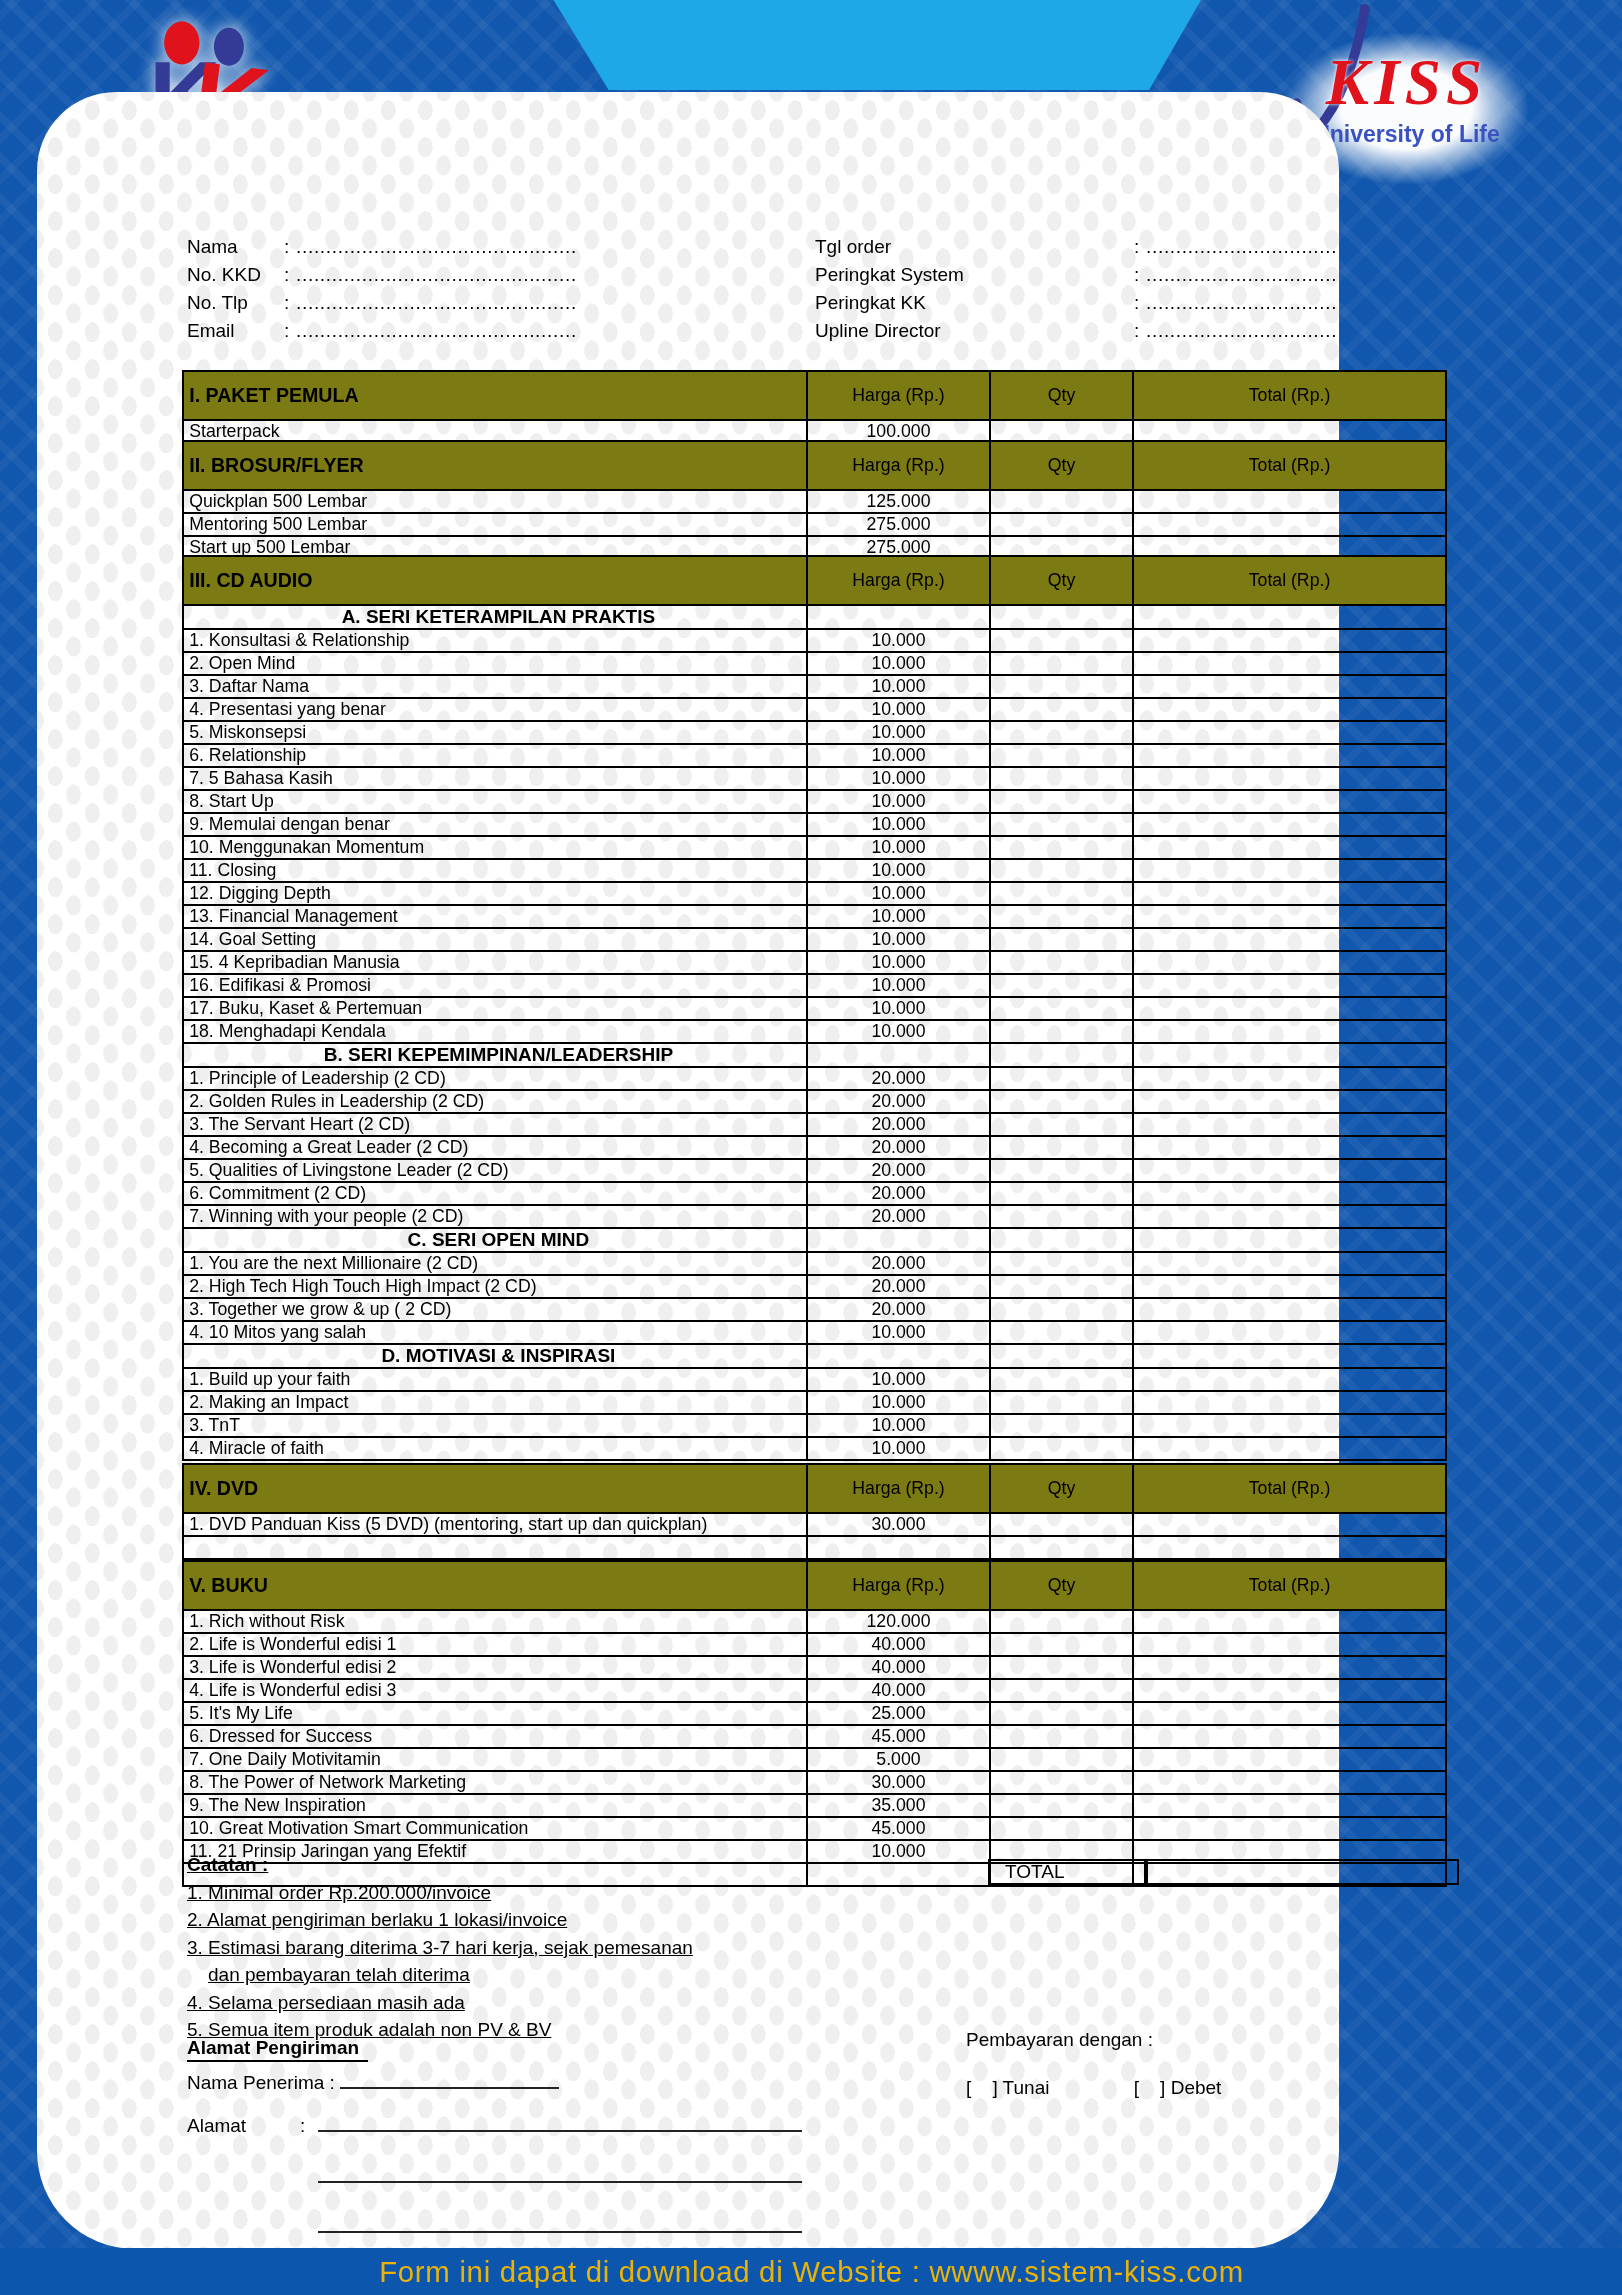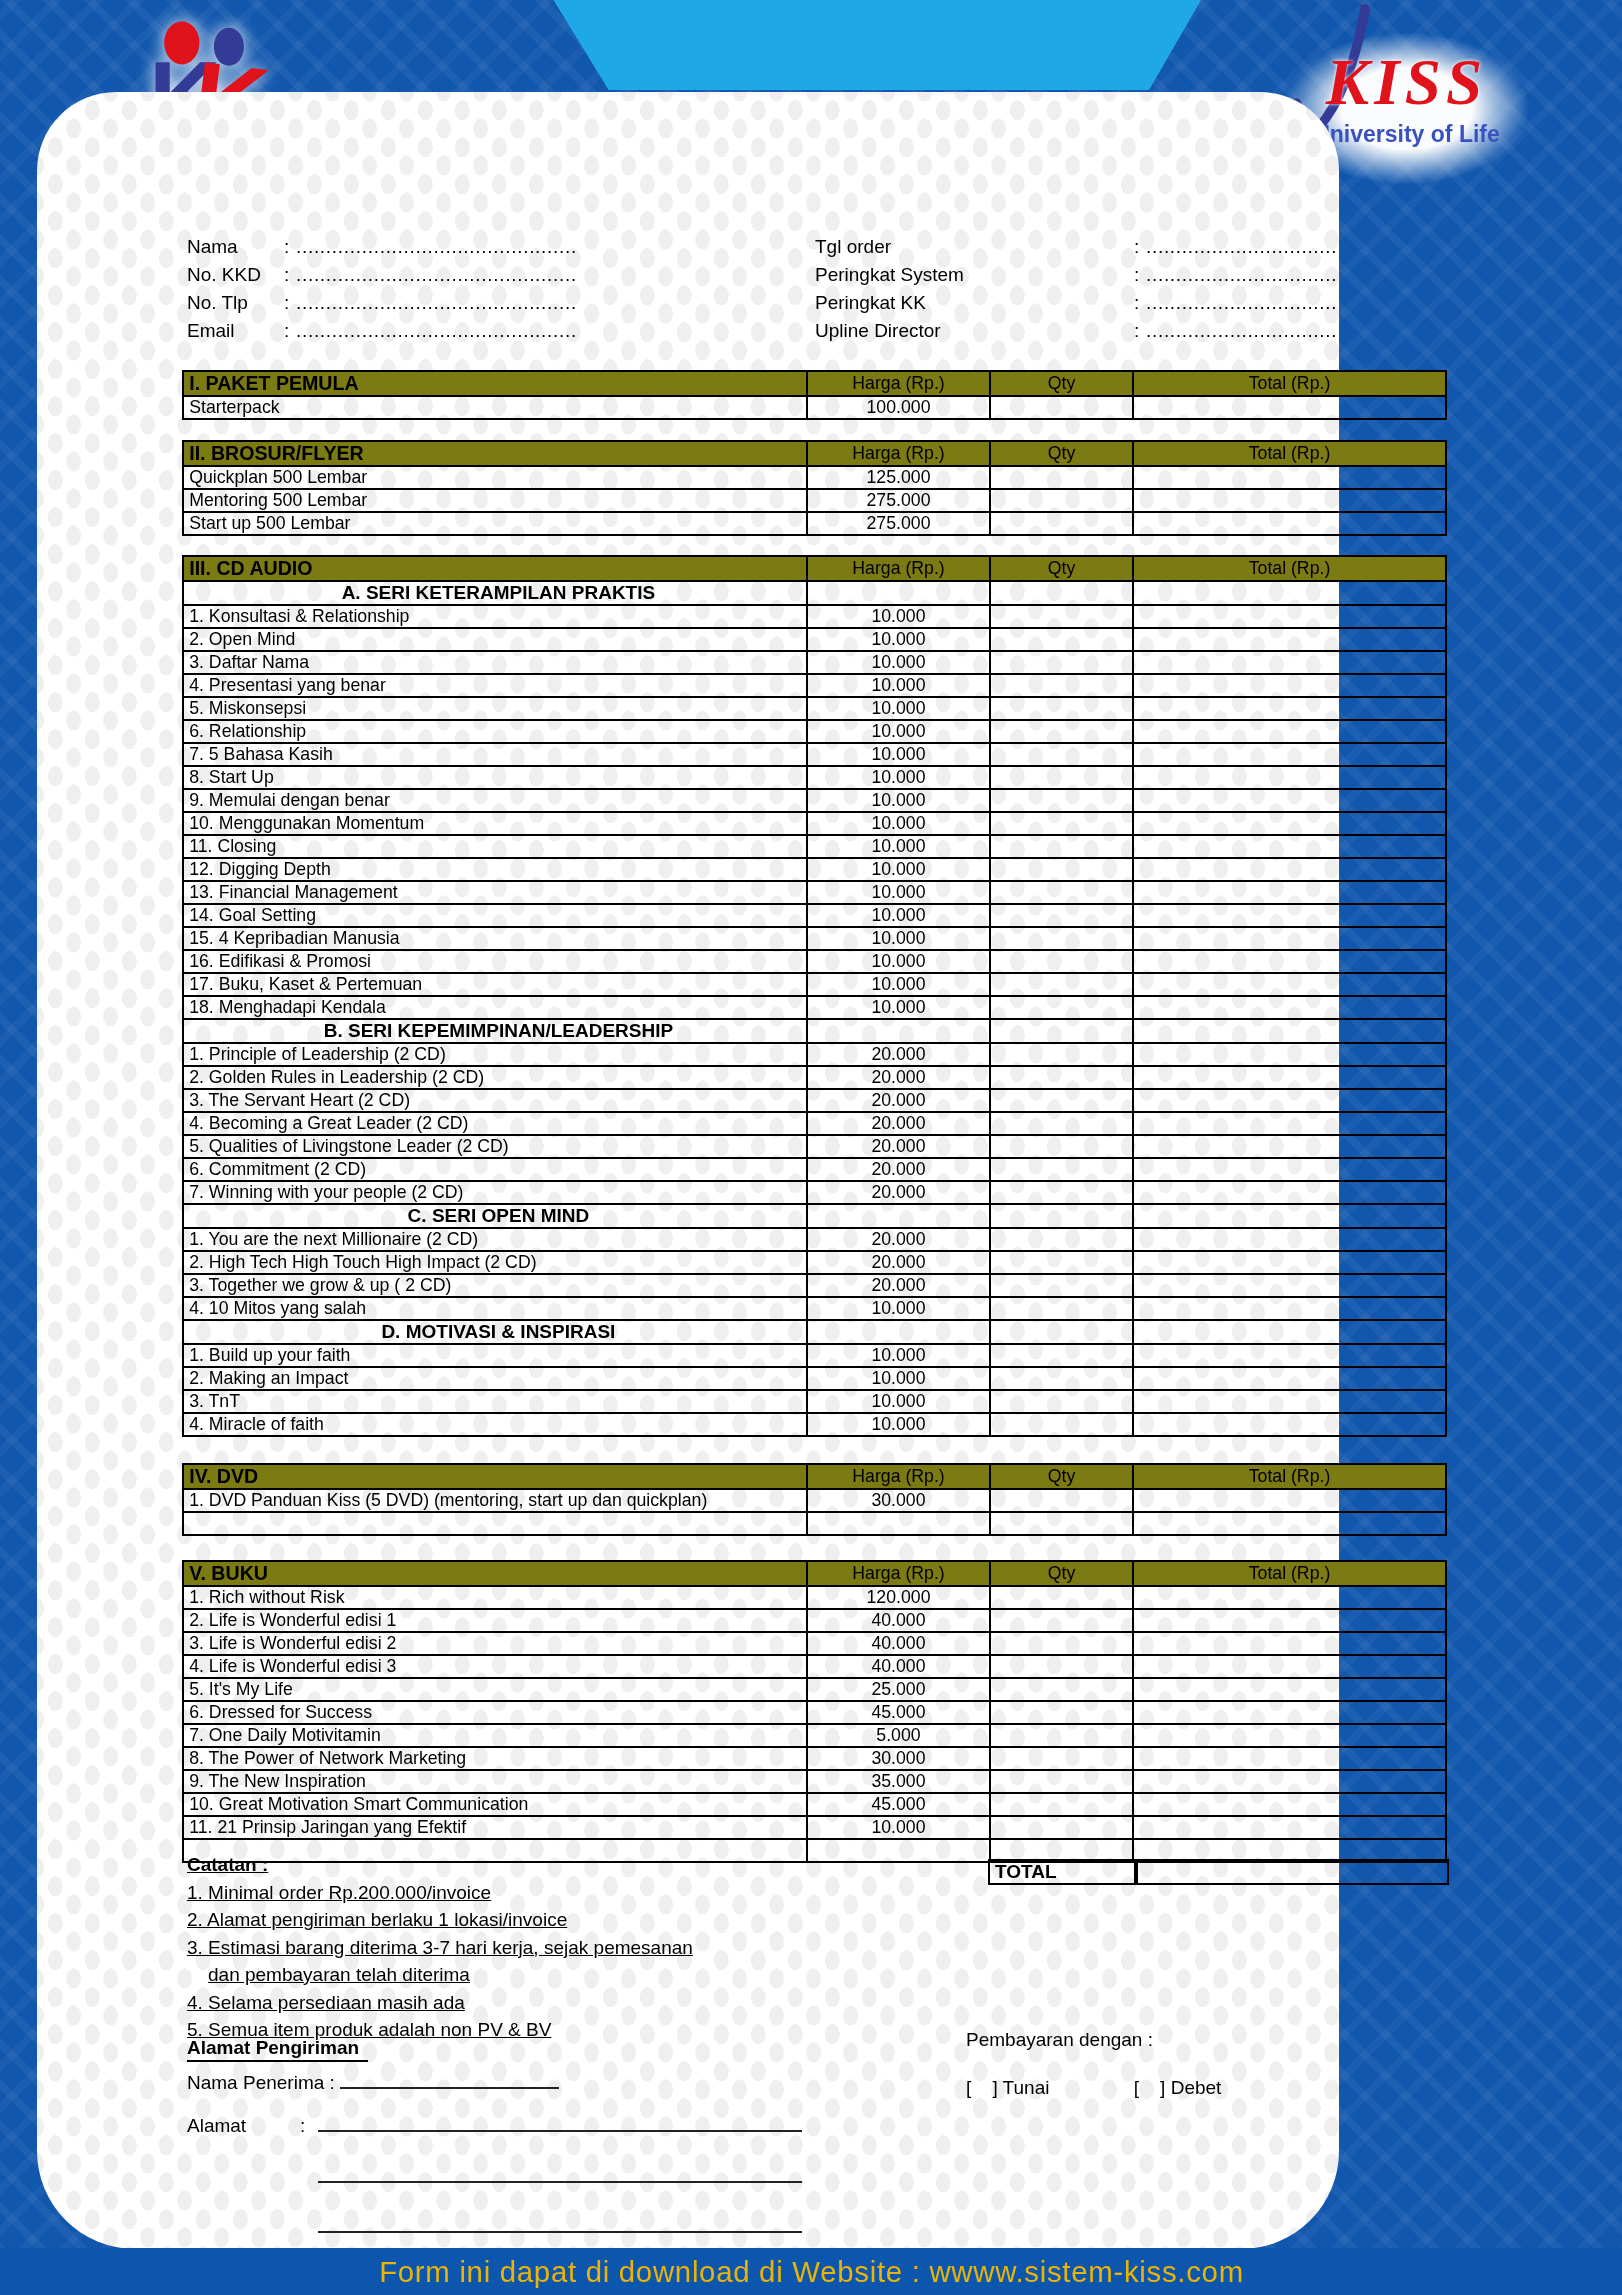--- a/index.html
+++ b/index.html
@@ -41,29 +41,29 @@
   .info-label{display:inline-block;white-space:pre;}
   .info-left .info-label{width:97px;}
   .info-right .info-label{width:319px;}
   .info-value{white-space:pre;letter-spacing:0.7px;}
   
   table.order{position:absolute;left:145px;border-collapse:collapse;table-layout:fixed;width:1263px;
         background:transparent;}
   table.order col.c1{width:624px;} table.order col.c2{width:183px;}
   table.order col.c3{width:143px;} table.order col.c4{width:313px;}
   table.order th,table.order td{border:2px solid #000;height:21px;padding:0 5.2px;overflow:hidden;}
-  table.order th{background:#7c7a12;font-weight:normal;font-size:17.7px;text-align:center;padding:0;}
+  table.order th{background:#7c7a12;font-weight:normal;font-size:17.7px;text-align:center;padding:12px;}
   table.order th.sec{font-weight:bold;font-size:19.6px;text-align:left;padding-left:5.2px;}
   td.c-item{font-size:17.7px;text-align:left;border-radius:6px;}
   td.c-harga{font-size:17.7px;text-align:center;}
   tr.sub td.c-item{text-align:center;font-weight:bold;font-size:19px;padding-left:12px;}
   .t-paket{top:278px;} .t-brosur{top:348px;} .t-cd{top:463px;} .t-dvd{top:1371px;} .t-buku{top:1468px;}
   .total-bar{position:absolute;left:951px;top:1767px;display:flex;}
   .total-bar .tb{border:2px solid #000;height:21.6px;background:transparent;}
-  .tb-label{width:139px;font-size:19px;font-weight:bold;padding-left:5px;line-height:21.6px;}
+  .tb-label{width:139px;font-size:19px;font-weight:normal;padding-left:15px;line-height:21.6px;}
   .tb-fill{width:309px;border-left:none;}
   
   .notes{position:absolute;left:150px;top:1759px;font-size:19px;line-height:27.5px;text-decoration:underline;}
   .notes .nt-title{font-weight:bold;}
   .notes .indent{margin-left:21px;}
   .payment{position:absolute;left:929px;top:1937px;font-size:19px;}
   .pay-options{margin-top:26px;}
   .pay-opt{white-space:pre;display:inline-block;margin-right:79px;}
   .ship-title{position:absolute;left:150px;top:1945px;font-size:19px;font-weight:bold;
         border-bottom:2px solid #000;padding-right:9.2px;padding-bottom:1.3px;}

